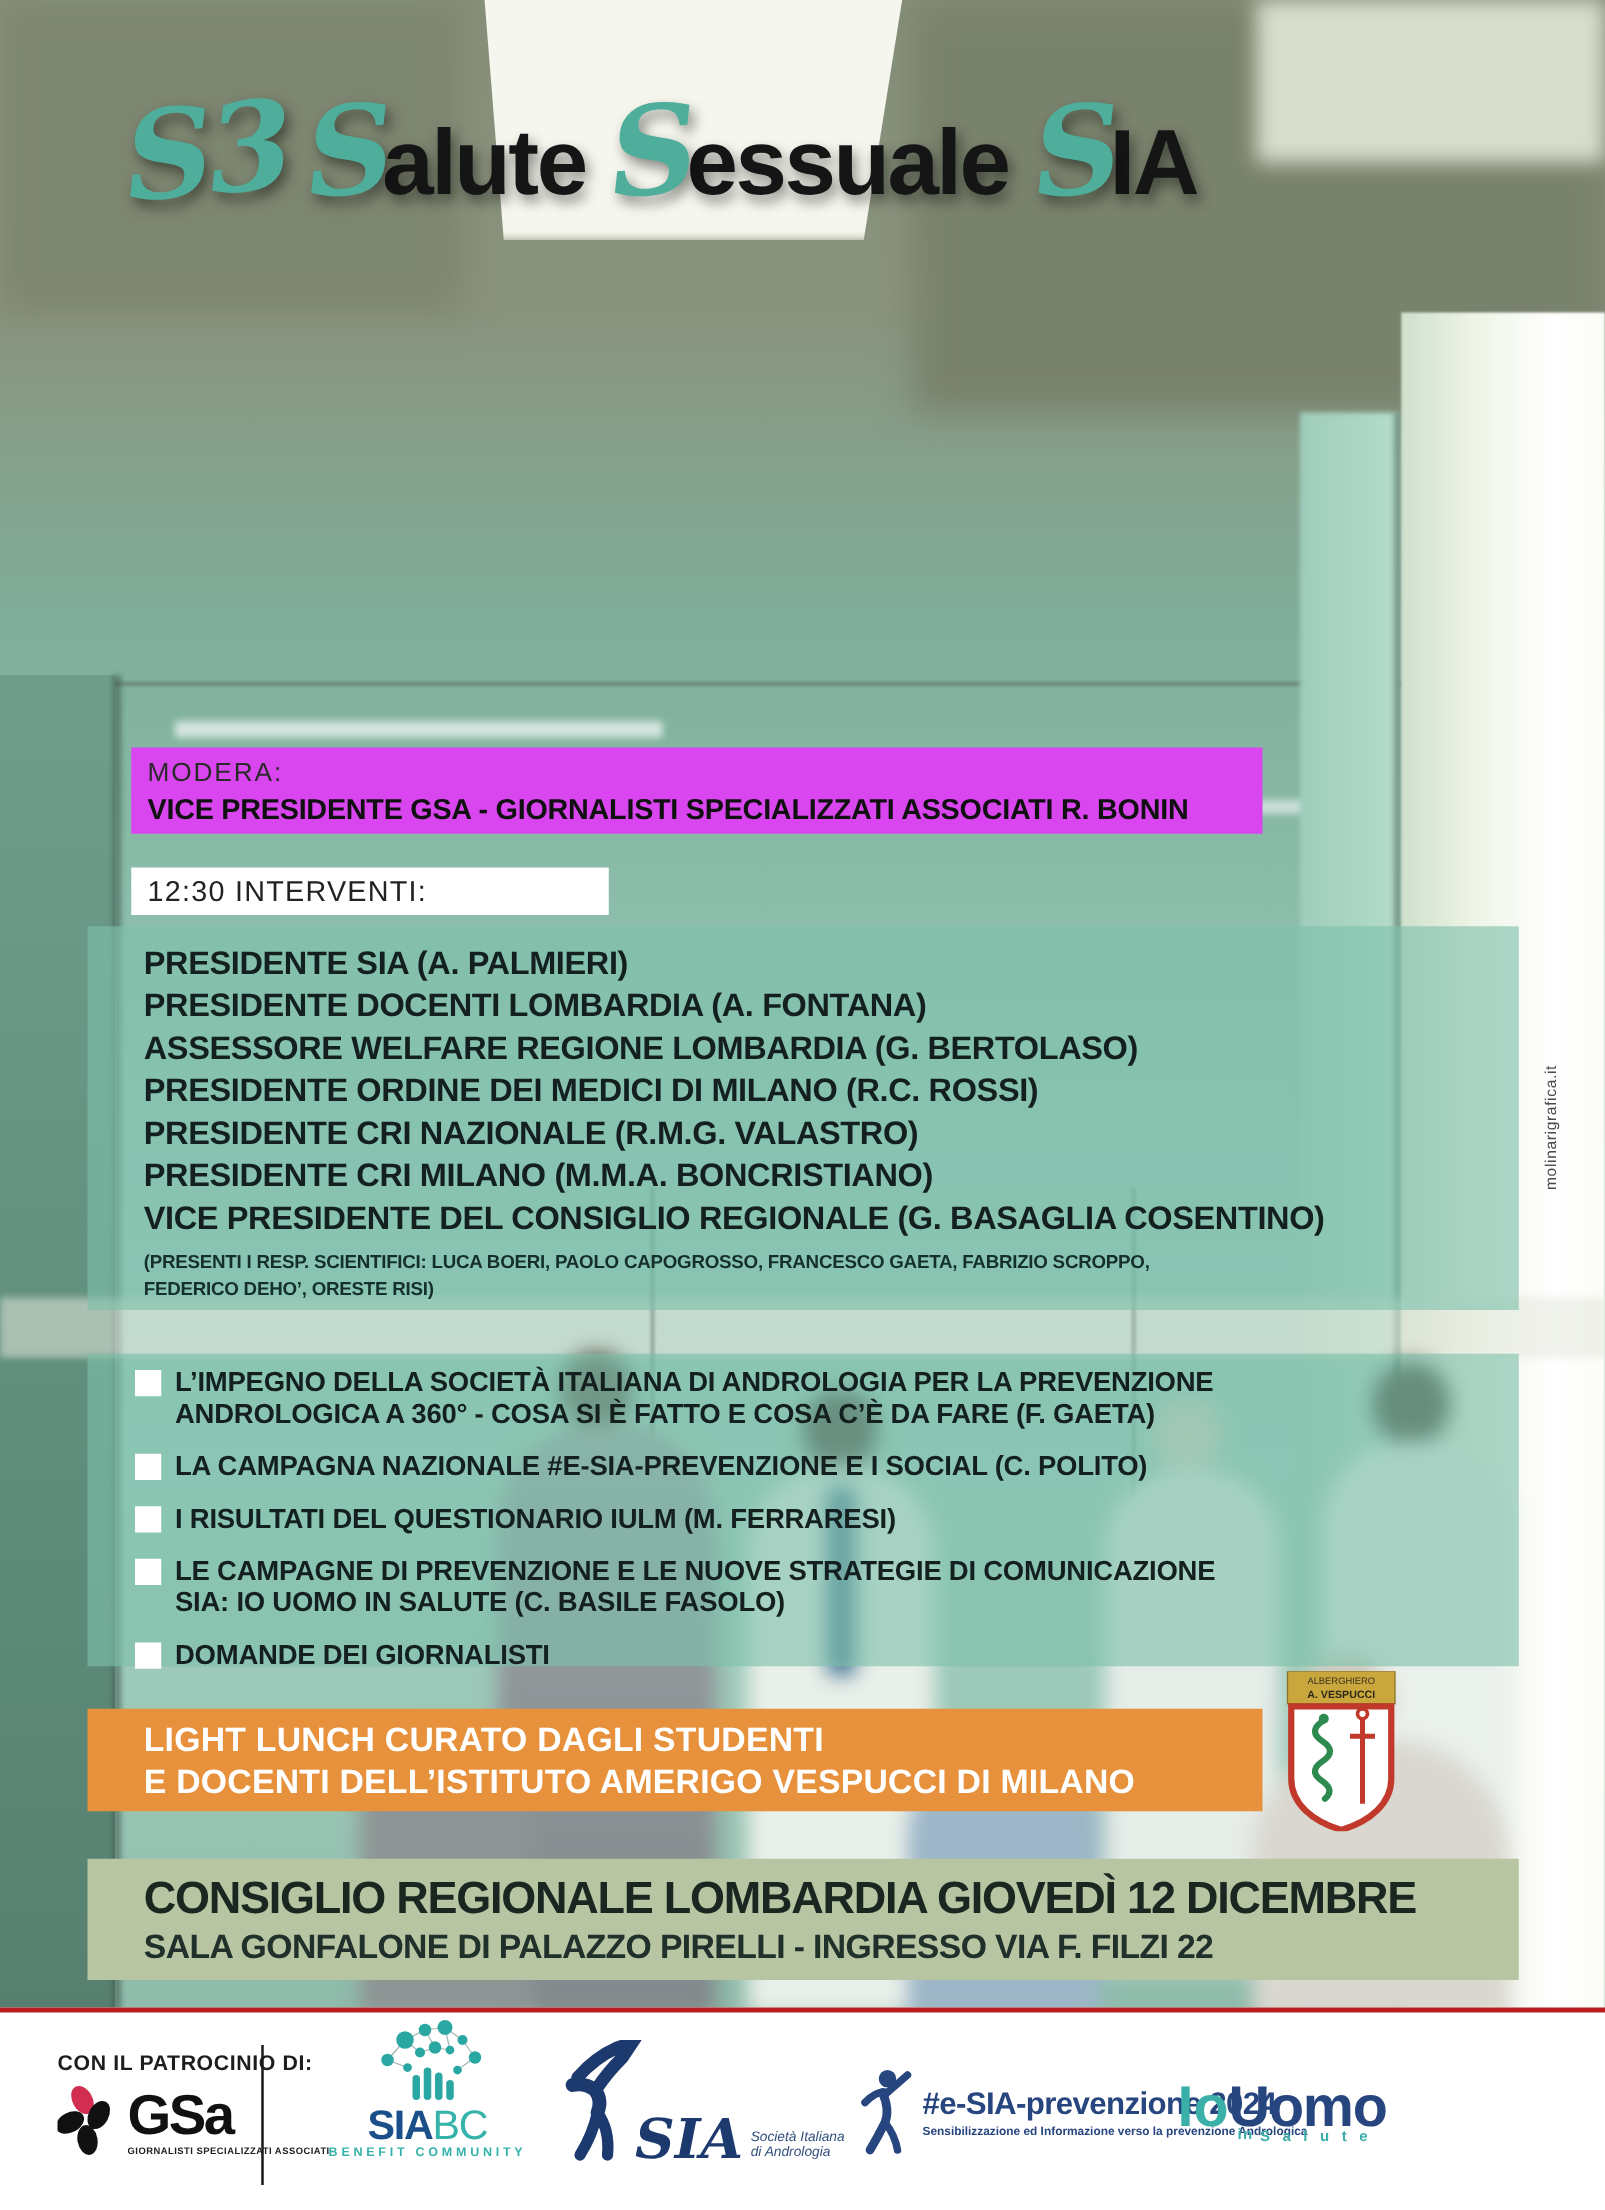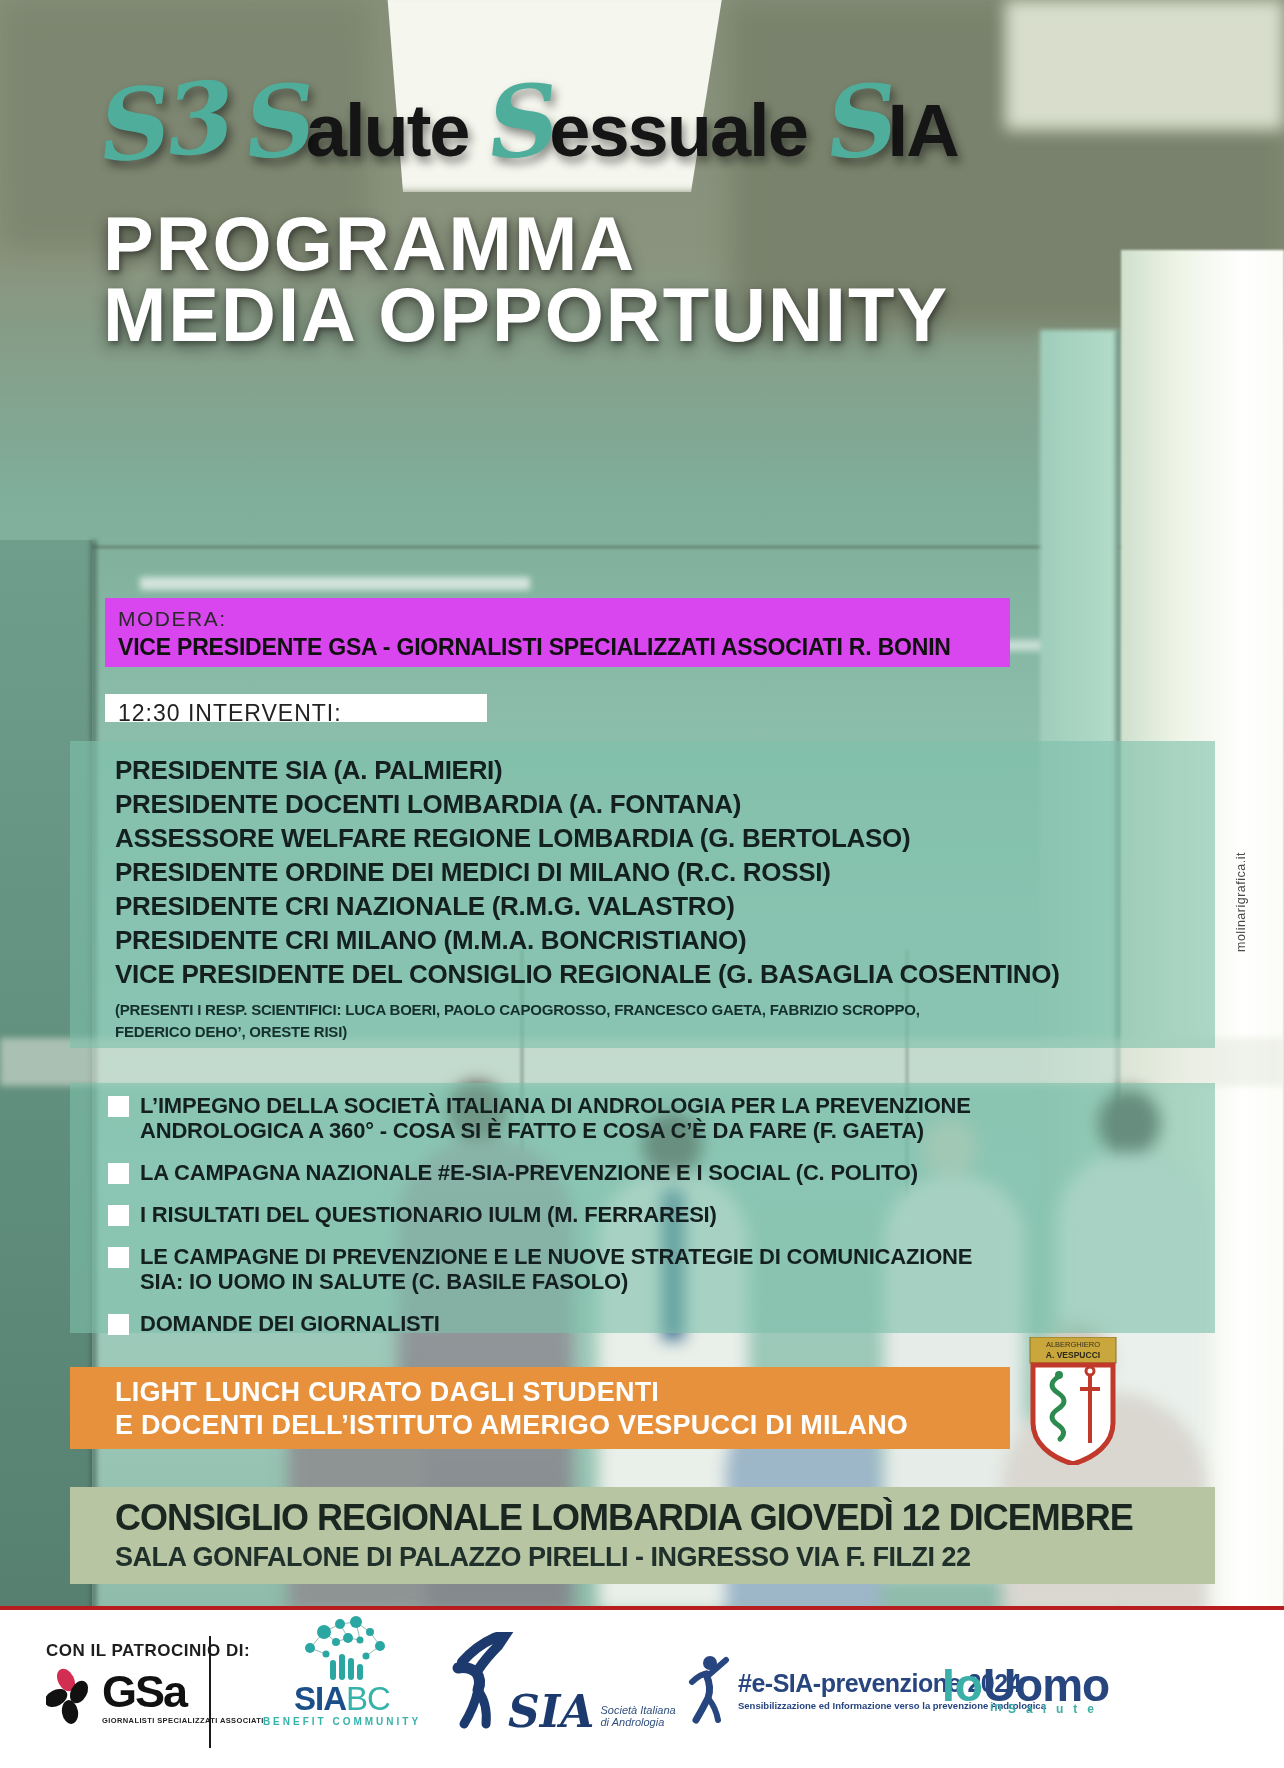--- a/index.html
+++ b/index.html
@@ -52,21 +52,21 @@
 
   .subtitle-stack{left:105px;top:421px;display:flex;flex-direction:column;align-items:flex-start;gap:7px;}
   .subtitle-line{background:#56b09e;color:#17211f;font-weight:900;font-size:30px;
     letter-spacing:-.5px;padding:5px 16px 6px 12px;white-space:nowrap;}
 
   .modera-box{left:105px;top:598px;width:905px;height:69px;background:#d946ef;
     padding:9px 0 0 13px;box-sizing:border-box;}
   .modera-label{font-size:21px;font-weight:400;letter-spacing:1.5px;color:#2a2a2a;}
   .modera-value{font-size:23px;font-weight:700;color:#101010;margin-top:3px;letter-spacing:-.2px;}
 
-  .time-box{left:105px;top:694px;width:382px;height:28px;background:#ffffff;
+  .time-box{left:105px;top:694px;width:382px;height:38px;background:#ffffff;
     line-height:38px;padding-left:13px;box-sizing:border-box;
     font-size:23px;font-weight:400;letter-spacing:1px;color:#222;}
 
   .panel{background:rgba(126,192,171,.62);}
   .panel-1{left:70px;top:741px;width:1145px;height:307px;padding:12px 0 0 45px;box-sizing:border-box;}
   .speaker-line{font-size:26px;font-weight:800;color:#142020;line-height:34px;letter-spacing:-.3px;}
   .speakers-note{margin-top:8px;font-size:15px;font-weight:700;color:#15302c;
     line-height:22px;max-width:830px;letter-spacing:-.2px;}
 
   .panel-2{left:70px;top:1083px;width:1145px;height:250px;padding:10px 0 0 38px;box-sizing:border-box;}
@@ -153,24 +153,20 @@
       <div class="p-shape" style="left:1058px;top:1152px;width:152px;height:460px;background:#eaf0ec;border-radius:70px 70px 0 0;"></div>
       <div class="p-shape head" style="left:1040px;top:1322px;width:72px;height:74px;background:#cfc9bd;"></div>
       <div class="p-shape" style="left:1002px;top:1392px;width:205px;height:225px;background:#d9d7d0;border-radius:95px 95px 0 0;"></div>
       <div class="p-shape" style="left:726px;top:1398px;width:155px;height:215px;background:#9db6c8;border-radius:72px 72px 0 0;"></div>
       <div class="p-shape" style="left:288px;top:1382px;width:140px;height:230px;background:#8e9494;border-radius:60px 60px 0 0;"></div>
     </div>
   </div>
 
   <div class="layer title-row"><span class="title-word-wrap"><span class="seg-brush">S3</span></span><span class="title-word-wrap"><span class="seg-brush">S</span><span class="seg-word">alute</span></span><span class="title-word-wrap"><span class="seg-brush">S</span><span class="seg-word">essuale</span></span><span class="title-word-wrap"><span class="seg-brush">S</span><span class="seg-word">IA</span></span></div>
 
-  <div class="layer big-title">
-    <div>PROGRAMMA</div>
-    <div>MEDIA OPPORTUNITY</div>
-  </div>
 
 
   <div class="layer modera-box">
     <div class="modera-label">MODERA:</div>
     <div class="modera-value">VICE PRESIDENTE GSA - GIORNALISTI SPECIALIZZATI ASSOCIATI R. BONIN</div>
   </div>
 
   <div class="layer time-box">12:30 INTERVENTI:</div>
 
   <div class="layer panel panel-1">

